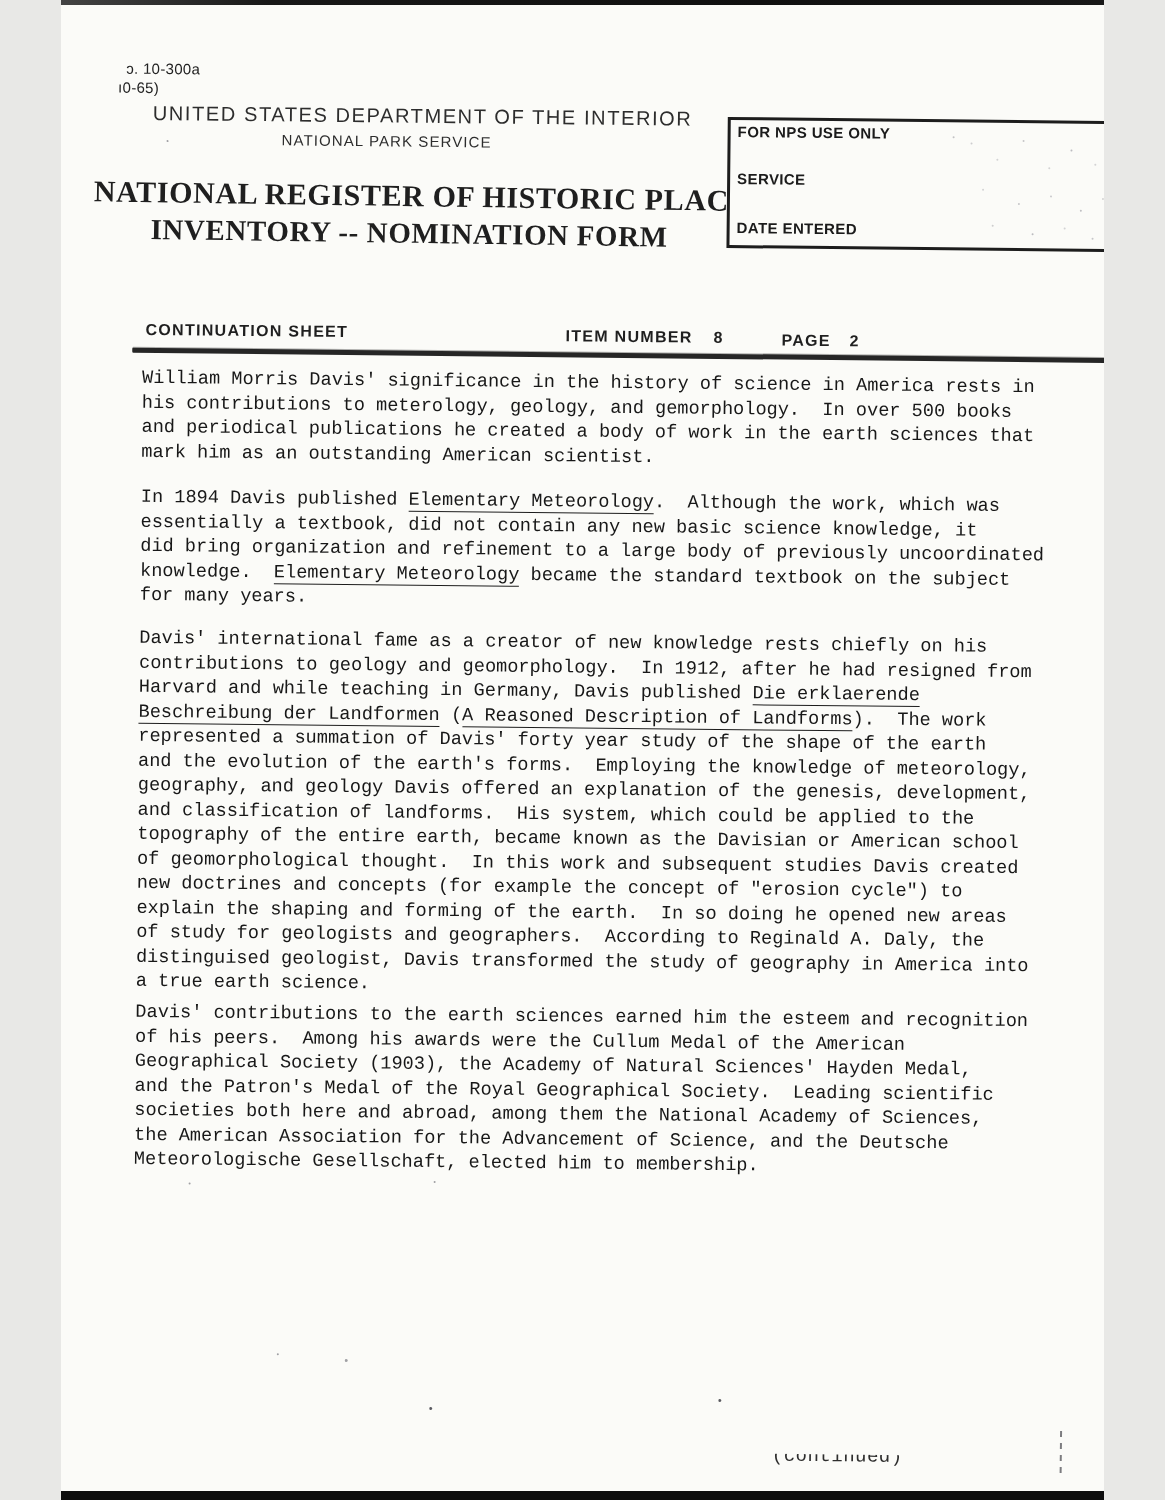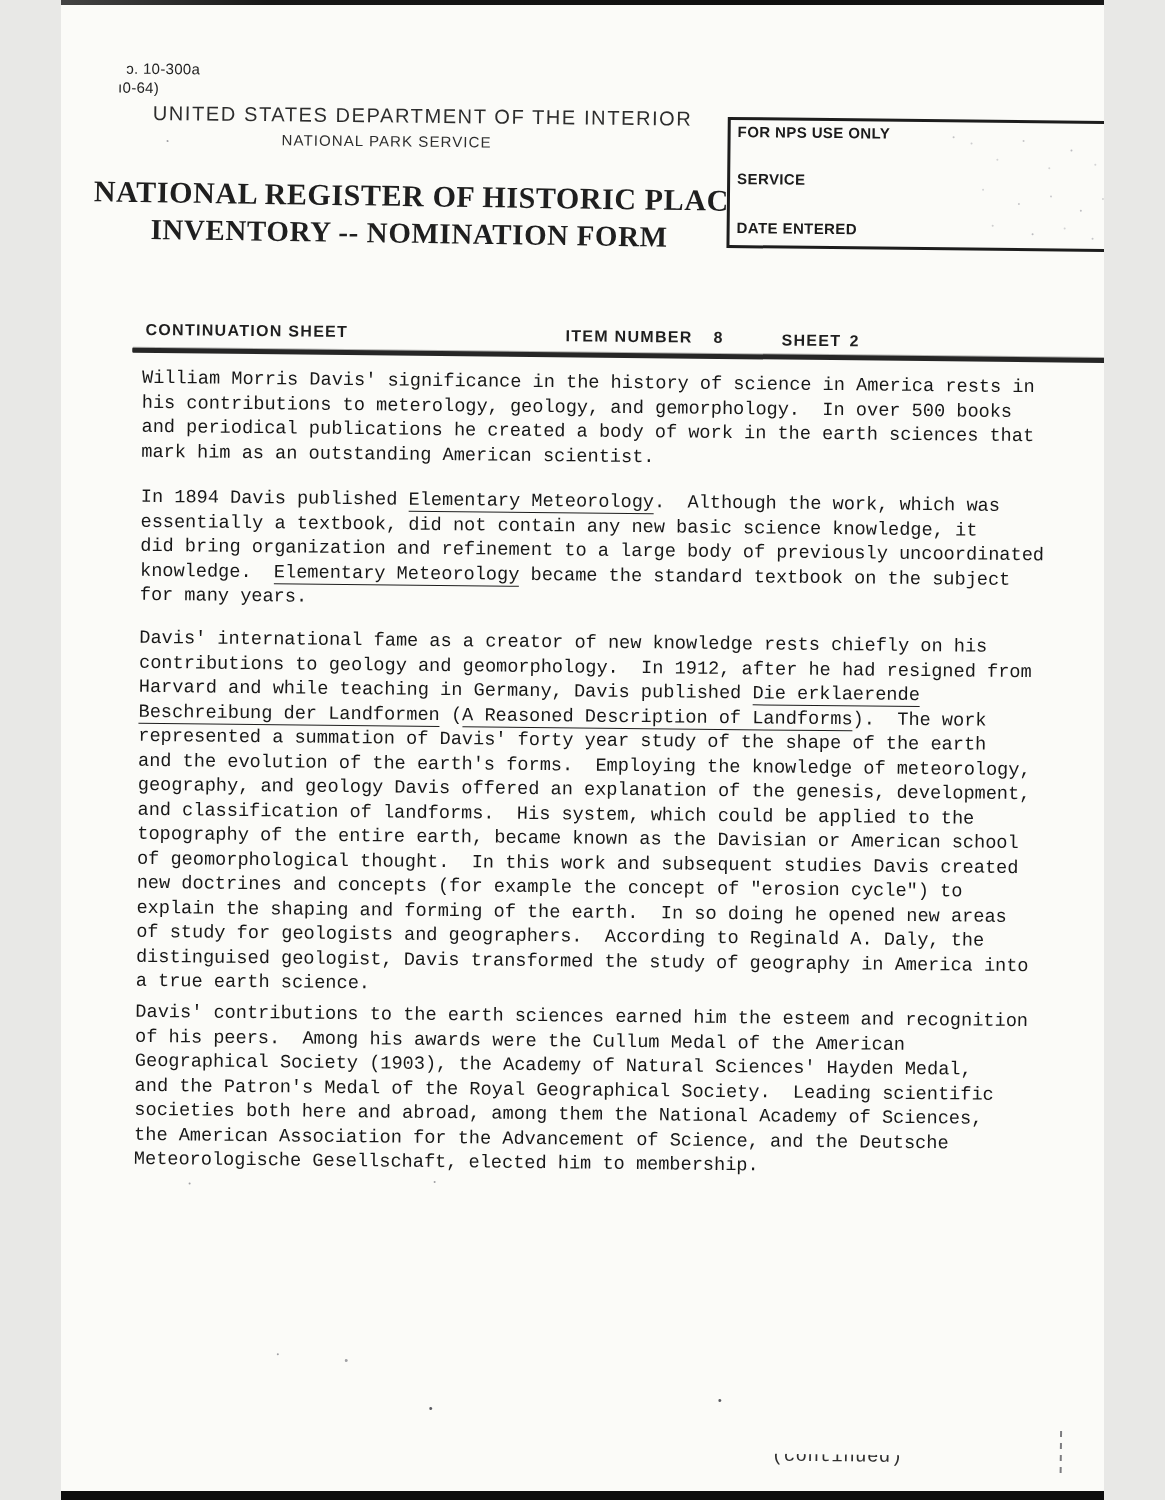--- a/index.html
+++ b/index.html
@@ -62,42 +62,42 @@
 <body>
 
 <div class="page">
 
   <div class="edge-top"></div>
 
   <div class="skew">
 
     <div class="abs form-no" style="left:66px;top:58px;">
       <div>ɔ. 10-300a</div>
-      <div style="margin-left:-8px;">ı0-64)</div>
+      <div style="margin-left:-8px;">ı0-65)</div>
     </div>
 
     <div class="abs dept" style="left:93px;top:101px;">UNITED STATES DEPARTMENT OF THE INTERIOR</div>
     <div class="abs agency" style="left:222px;top:129px;">NATIONAL PARK SERVICE</div>
     <div class="speck-dot abs" style="left:107px;top:139px;"></div>
 
     <div class="abs title title1" style="left:35px;top:174px;">NATIONAL REGISTER OF HISTORIC PLACES</div>
     <div class="abs title title2" style="left:92px;top:212px;">INVENTORY -- NOMINATION FORM</div>
 
     <div class="abs npsbox">
       <div class="npslabel" style="top:3px;">FOR NPS USE ONLY</div>
       <div class="npslabel" style="top:50px;">SERVICE</div>
       <div class="npslabel" style="top:99px;">DATE ENTERED</div>
       <div class="box-speckle"></div>
     </div>
 
     <div class="contbar">
       <div class="lab abs" style="left:88px;top:320px;">CONTINUATION SHEET</div>
       <div class="lab abs" style="left:508px;top:322px;">ITEM NUMBER</div>
       <div class="val abs" style="left:656px;top:322px;">8</div>
-      <div class="lab abs" style="left:724px;top:324px;">SHEET</div>
+      <div class="lab abs" style="left:724px;top:324px;">PAGE</div>
       <div class="val abs" style="left:792px;top:324px;">2</div>
       <div class="abs rule"></div>
     </div>
 
     <div class="abs tw p1">William Morris Davis' significance in the history of science in America rests in
 his contributions to meterology, geology, and gemorphology.  In over 500 books
 and periodical publications he created a body of work in the earth sciences that
 mark him as an outstanding American scientist.</div>
     <div class="abs tw p2">In 1894 Davis published <u>Elementary Meteorology</u>.  Although the work, which was
 essentially a textbook, did not contain any new basic science knowledge, it

